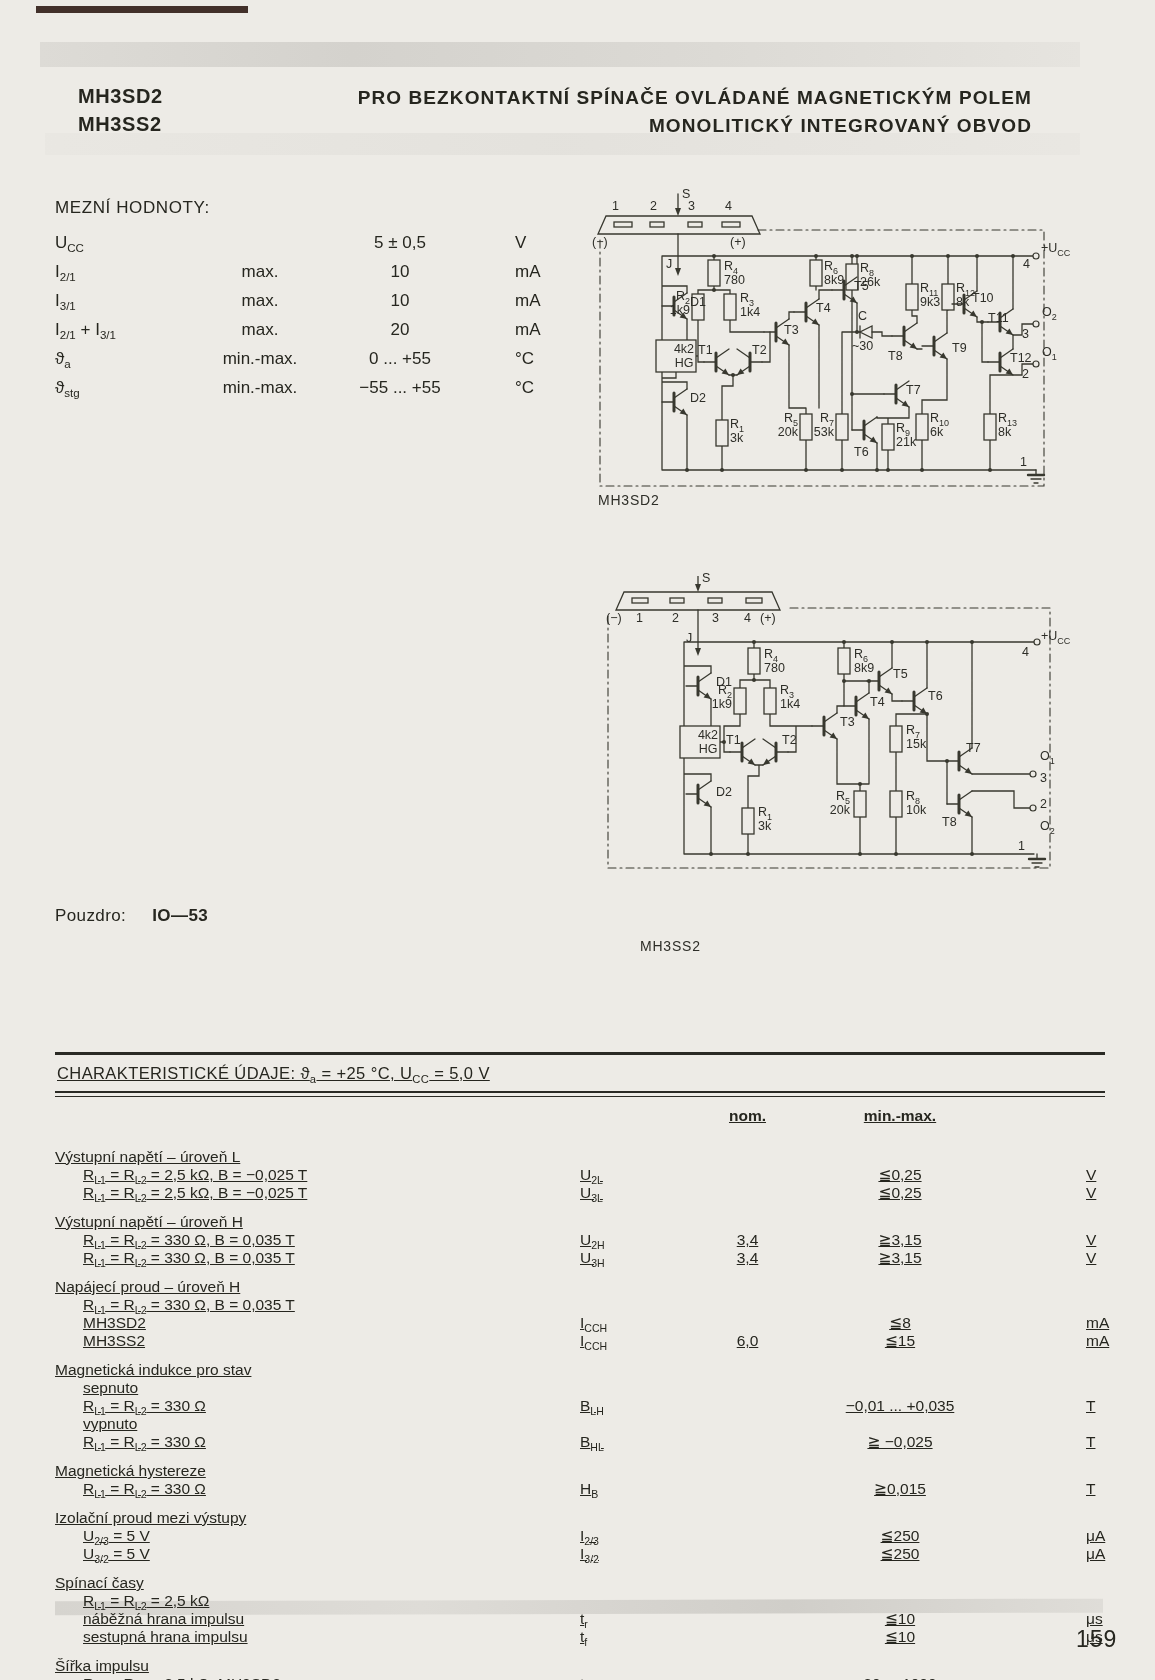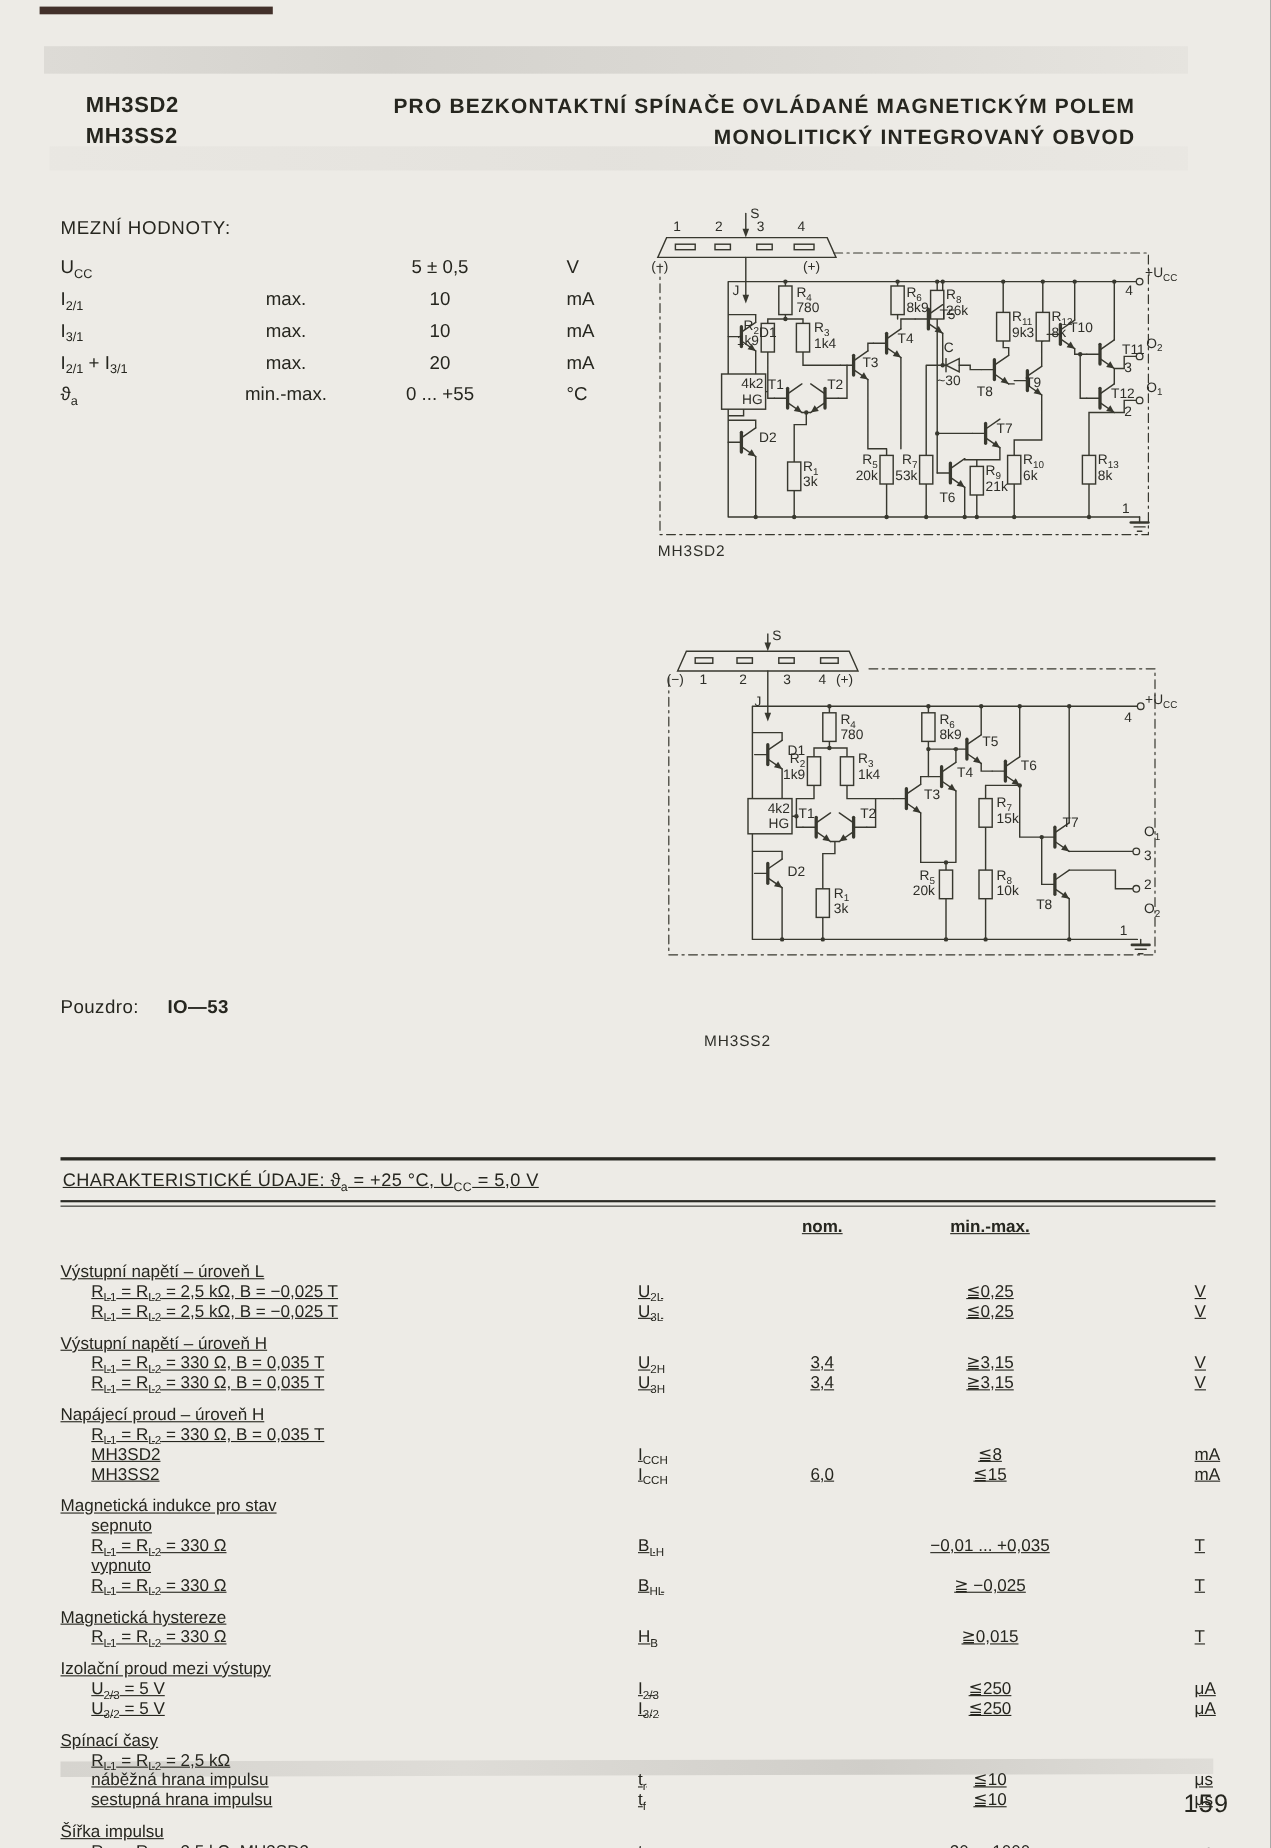--- a/index.html
+++ b/index.html
@@ -105,20 +105,26 @@
     <td class="m-cond">max.</td>
     <td class="m-val">20</td>
     <td class="m-unit">mA</td>
   </tr>
           <tr>
     <td class="m-sym">ϑ<sub>a</sub></td>
     <td class="m-cond">min.-max.</td>
     <td class="m-val">0 ... +55</td>
     <td class="m-unit">°C</td>
   </tr>
+          <tr>
+    <td class="m-sym">ϑ<sub>stg</sub></td>
+    <td class="m-cond">min.-max.</td>
+    <td class="m-val">−55 ... +55</td>
+    <td class="m-unit">°C</td>
+  </tr>
         </tbody>
     </table>
   </div>
 
   <div class="schem" style="left:592px;top:190px;width:500px;height:312px">
     <svg width="478" height="312" viewBox="0 0 478 312">
       <defs>
         <g id="npn">
           <line class="w" x1="-12" y1="0" x2="0" y2="0"></line>
           <line class="w" x1="0" y1="-9" x2="0" y2="9" style="stroke-width:3px"></line>
@@ -266,23 +272,23 @@
     <span class="sl" style="left:338px;top:222px">R<sub>10</sub><br>6k</span>
     <span class="sl" style="left:406px;top:222px">R<sub>13</sub><br>8k</span>
     <span class="sl" style="left:106px;top:154px">T1</span>
     <span class="sl" style="left:160px;top:154px">T2</span>
     <span class="sl" style="left:192px;top:134px">T3</span>
     <span class="sl" style="left:224px;top:112px">T4</span>
     <span class="sl" style="left:262px;top:90px">T5</span>
     <span class="sl" style="left:262px;top:256px">T6</span>
     <span class="sl" style="left:314px;top:194px">T7</span>
     <span class="sl" style="left:296px;top:160px">T8</span>
-    <span class="sl" style="left:340px;top:152px">T9</span>
+    <span class="sl" style="left:360px;top:152px">T9</span>
     <span class="sl" style="left:380px;top:102px">T10</span>
-    <span class="sl" style="left:428px;top:122px">T11</span>
+    <span class="sl" style="left:396px;top:122px">T11</span>
     <span class="sl" style="left:418px;top:162px">T12</span>
     <span class="sl" style="left:266px;top:120px">C</span>
     <span class="sl" style="left:260px;top:150px">~30</span>
     <span class="sl" style="left:450px;top:116px">O<sub>2</sub></span>
     <span class="sl" style="left:430px;top:138px">3</span>
     <span class="sl" style="left:450px;top:156px">O<sub>1</sub></span>
     <span class="sl" style="left:430px;top:178px">2</span>
     <span class="sl" style="left:428px;top:266px">1</span>
   </div>
   <div class="cap" style="left:598px;top:492px">MH3SD2</div>

